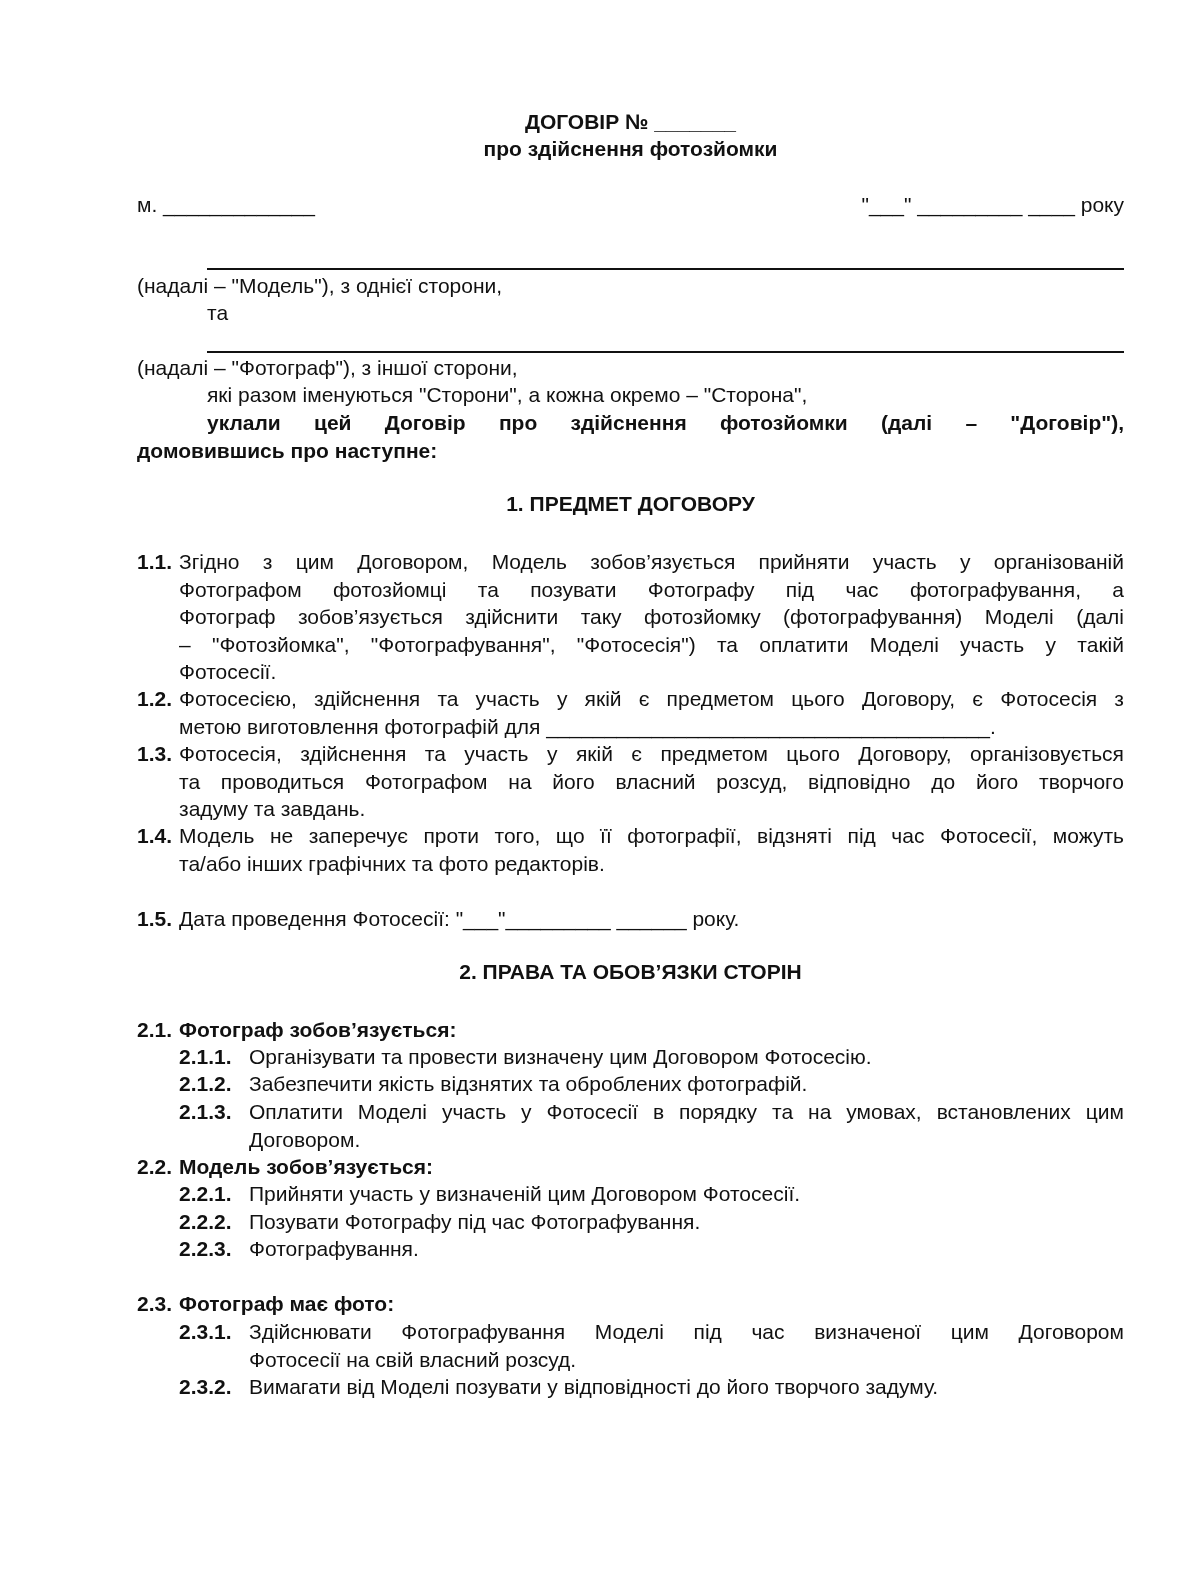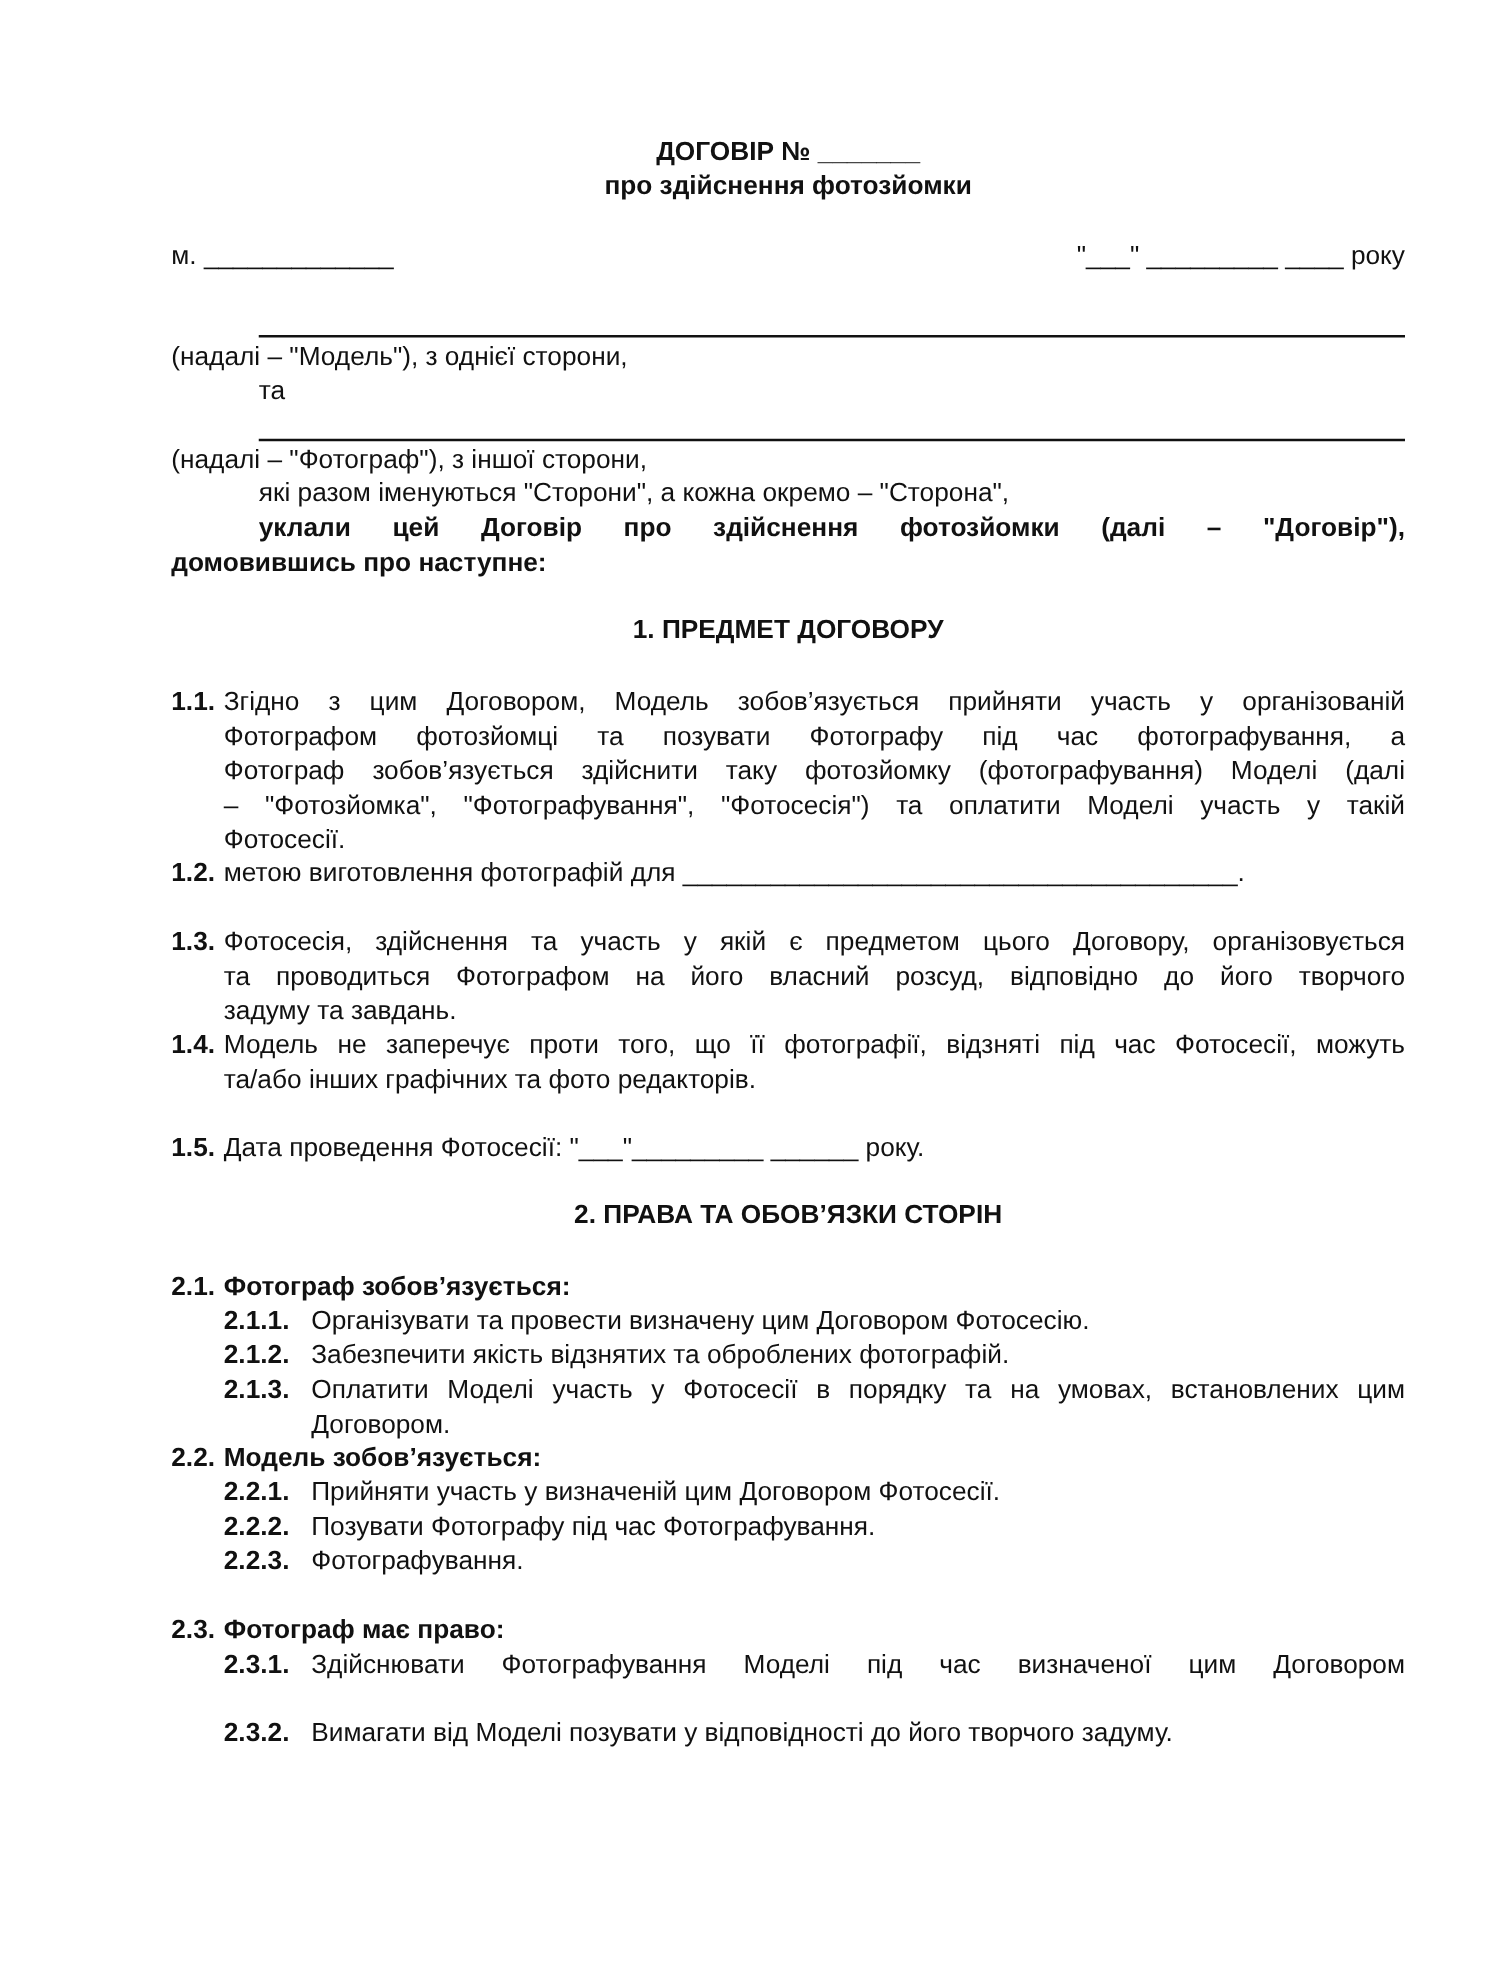--- a/index.html
+++ b/index.html
@@ -44,20 +44,21 @@
       <span class="l">Фотографом фотозйомці та позувати Фотографу під час фотографування, а</span>
       <span class="l">Фотограф зобов’язується здійснити таку фотозйомку (фотографування) Моделі (далі</span>
       <span class="l">– "Фотозйомка", "Фотографування", "Фотосесія") та оплатити Моделі участь у такій</span>
       <span class="l last">Фотосесії.</span>
     </div>
   </div>
 
   <div>
     <div class="num line" style="left:0; top:685px;text-align:right;">1.2.</div>
     <div class="para" style="left:42px; top:685px; width:945px;">
+      <span class="l">Фотосесією, здійснення та участь у якій є предметом цього Договору, є Фотосесія з</span>
       <span class="l last">метою виготовлення фотографій для ______________________________________.</span>
     </div>
   </div>
 
   <div>
     <div class="num line" style="left:0; top:740px;">1.3.</div>
     <div class="para" style="left:42px; top:740px; width:945px;">
       <span class="l">Фотосесія, здійснення та участь у якій є предметом цього Договору, організовується</span>
       <span class="l">та проводиться Фотографом на його власний розсуд, відповідно до його творчого</span>
       <span class="l last">задуму та завдань.</span>
@@ -117,25 +118,26 @@
     </div>
 
     <div class="num line" style="left:42px; top:1235px;">2.2.3.</div>
     <div class="para" style="left:112px; top:1235px; width:875px;">
       <span class="l last">Фотографування.</span>
     </div>
   </div>
 
   <div>
     <div class="num line" style="left:0; top:1290px;">2.3.</div>
-    <div class="line bold" style="left:42px; top:1290px;">Фотограф має право:</div>
+    <div class="line bold" style="left:42px; top:1290px;">Фотограф має фото:</div>
 
     <div class="num line" style="left:42px; top:1318px;">2.3.1.</div>
     <div class="para" style="left:112px; top:1318px; width:875px;">
       <span class="l">Здійснювати Фотографування Моделі під час визначеної цим Договором</span>
+      <span class="l last">Фотосесії на свій власний розсуд.</span>
     </div>
 
     <div class="num line" style="left:42px; top:1373px;">2.3.2.</div>
     <div class="para" style="left:112px; top:1373px; width:875px;">
       <span class="l last">Вимагати від Моделі позувати у відповідності до його творчого задуму.</span>
     </div>
   </div>
 
 </div>
 

